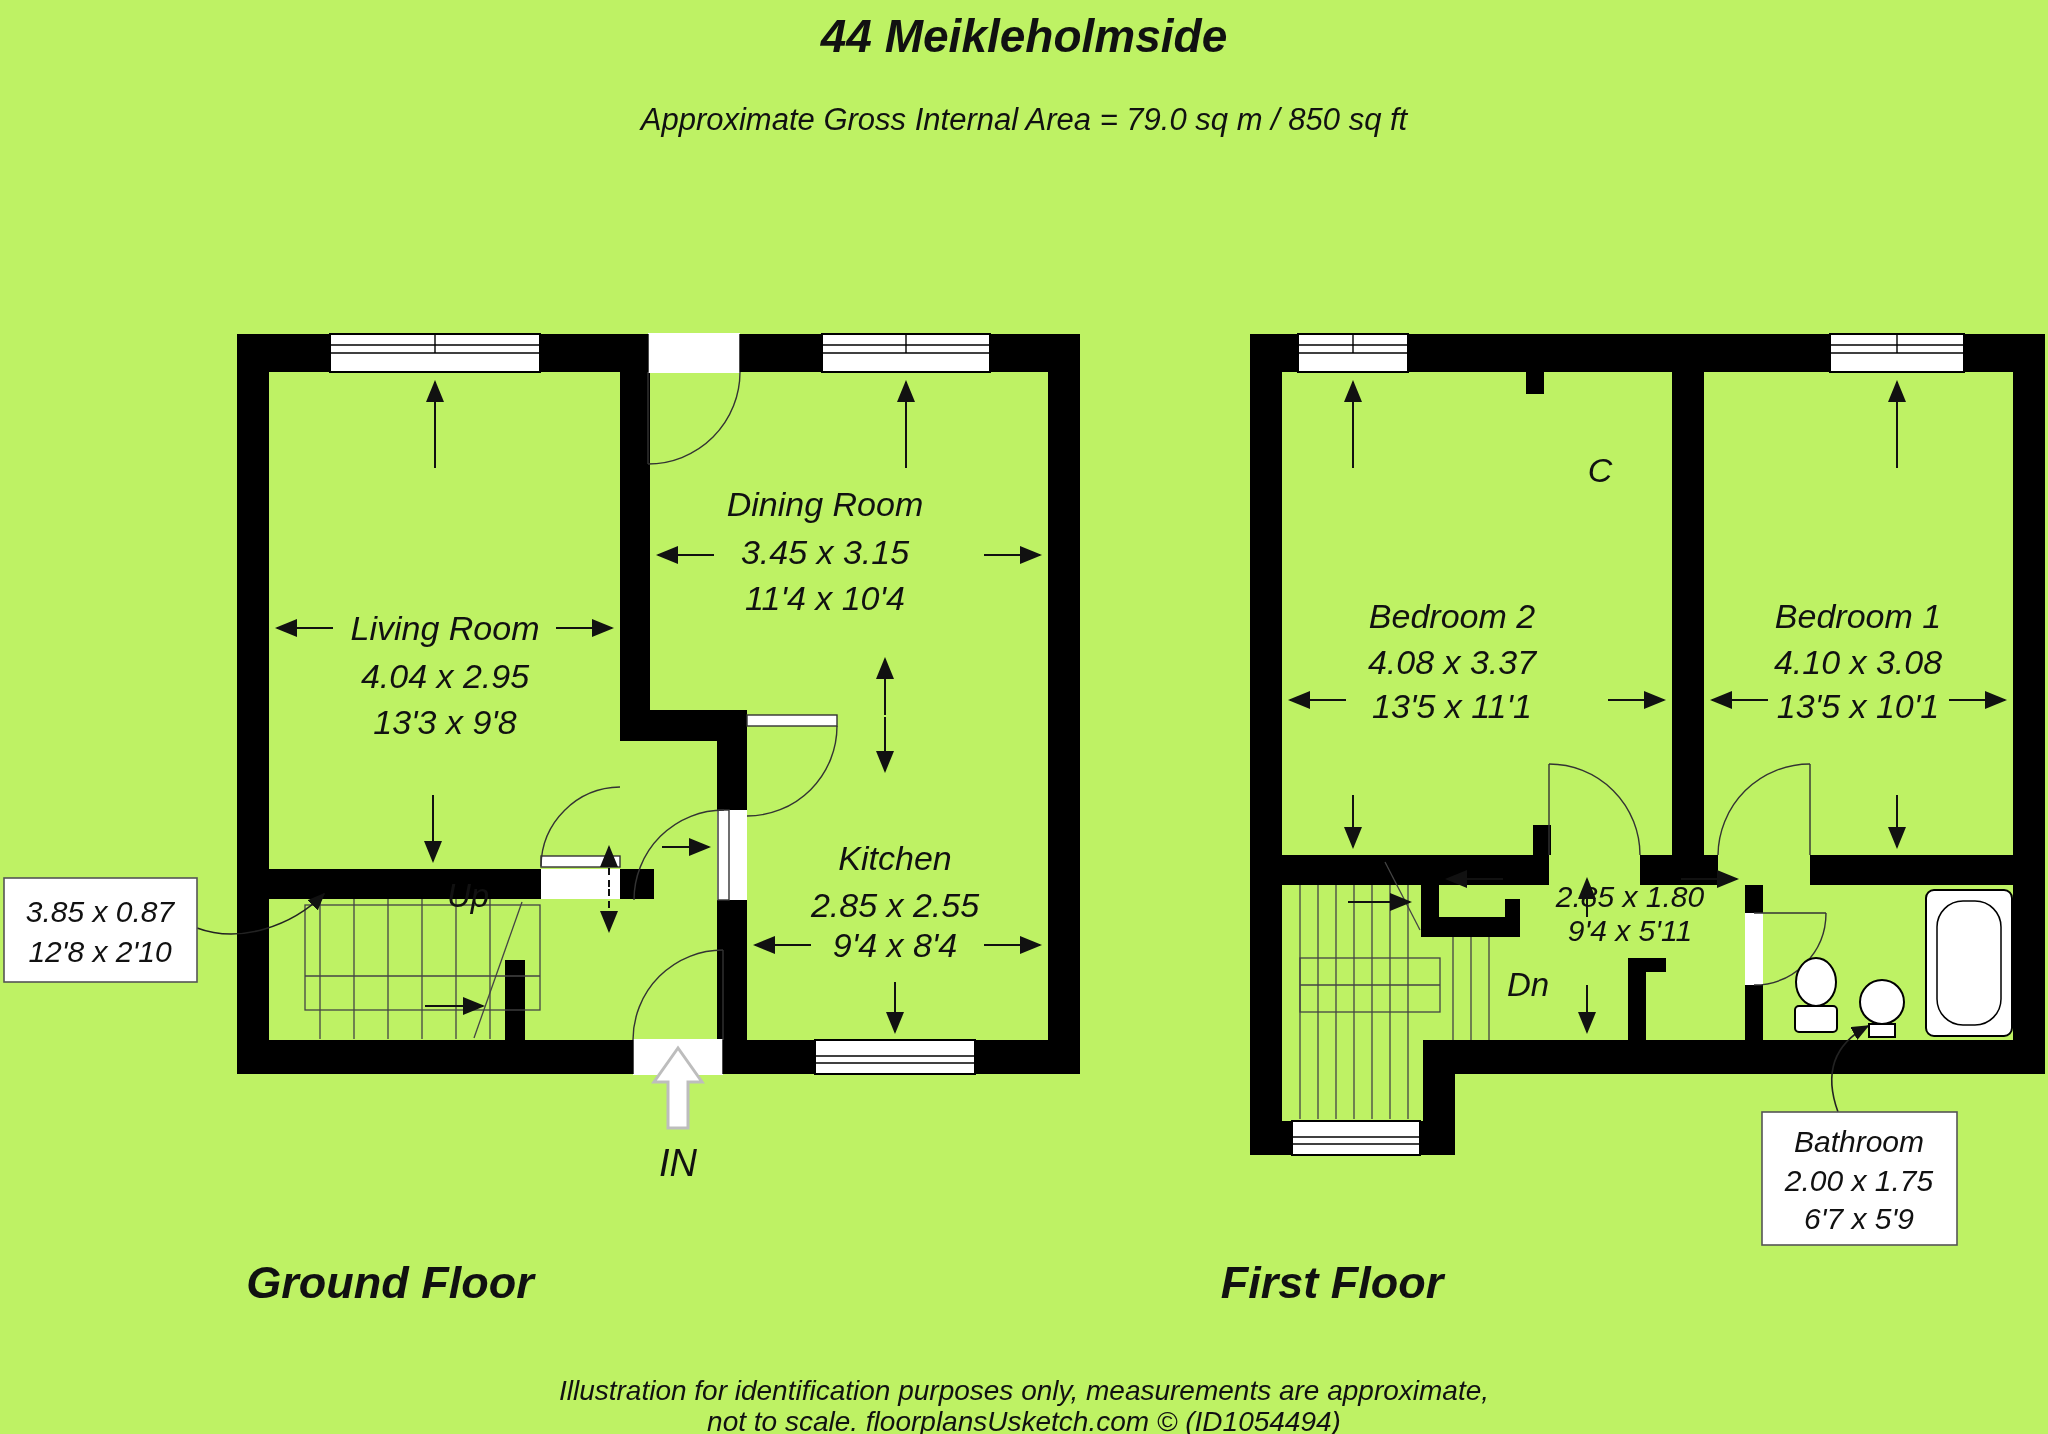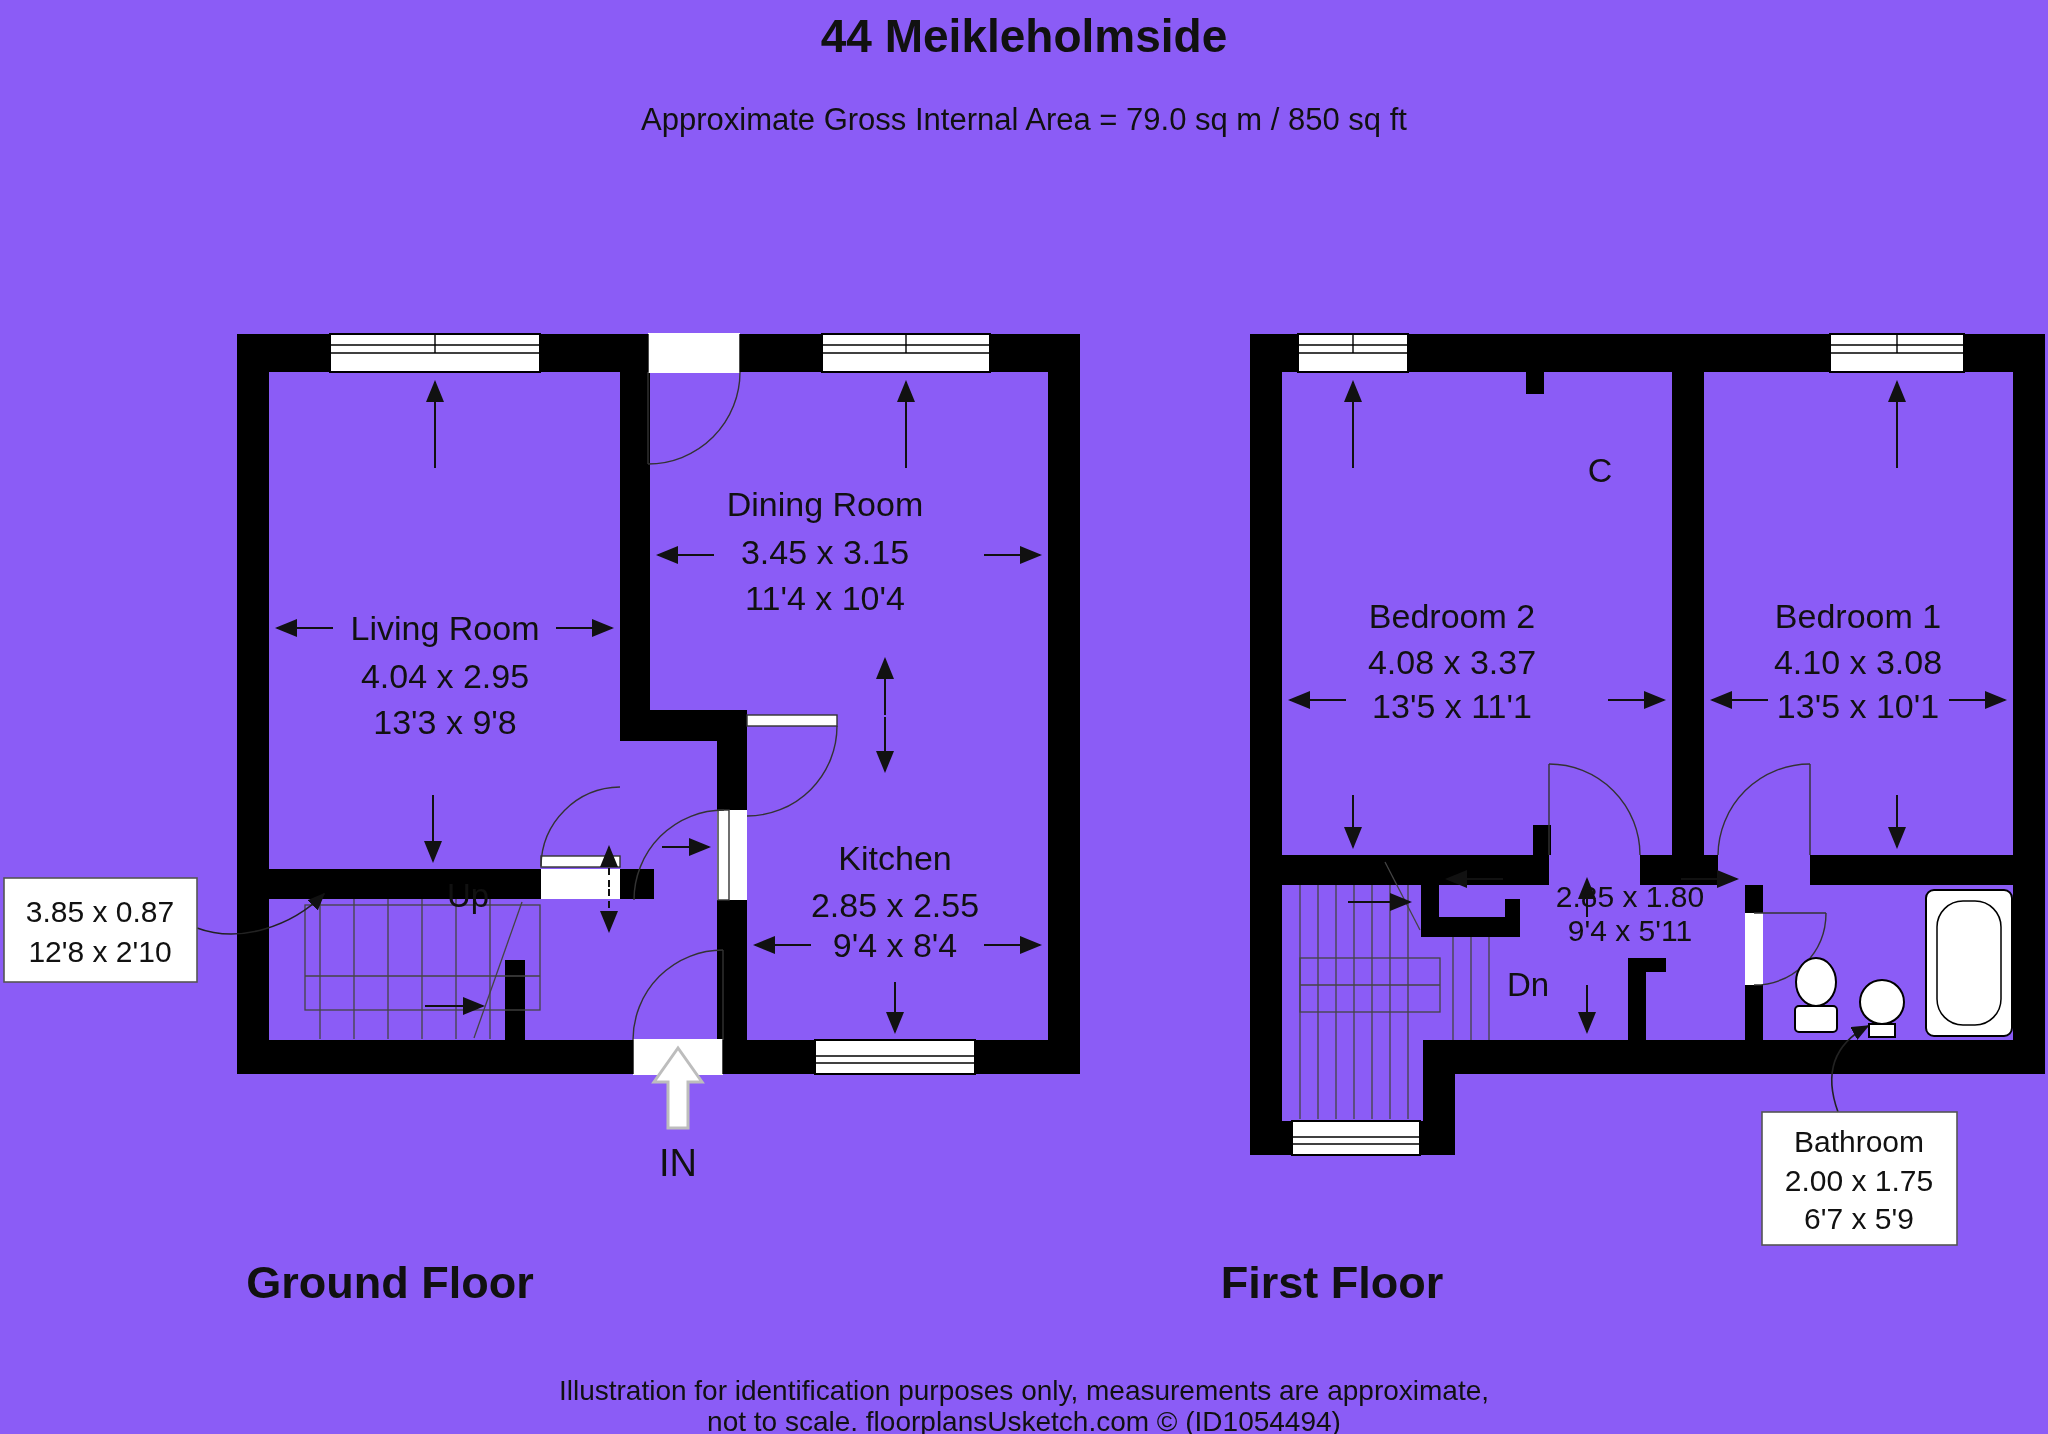--- a/index.html
+++ b/index.html
@@ -1,16 +1,16 @@
 <!DOCTYPE html>
 <html><head>
 <meta charset="utf-8">
 <style>
   html,body{margin:0;padding:0;background:#ffffff;}
-  #stage{position:relative;width:2048px;height:1434px;background:#8b5cf6;overflow:hidden;}
+  #stage{position:relative;width:2048px;height:1434px;background:#bef264;overflow:hidden;font-style:italic;}
   svg{display:block;}
   text{font-family:"Liberation Sans","DejaVu Sans",sans-serif;fill:#111;}
   .hdr-title{font-size:46px;font-weight:bold;}
   .hdr-sub{font-size:31px;}
   .room-name,.room-dim{font-size:34px;}
   .small-dim{font-size:30px;}
   .stair-label{font-size:33px;}
   .in-label{font-size:38px;}
   .floor-title{font-size:45px;font-weight:bold;}
   .footer-txt{font-size:28px;}

